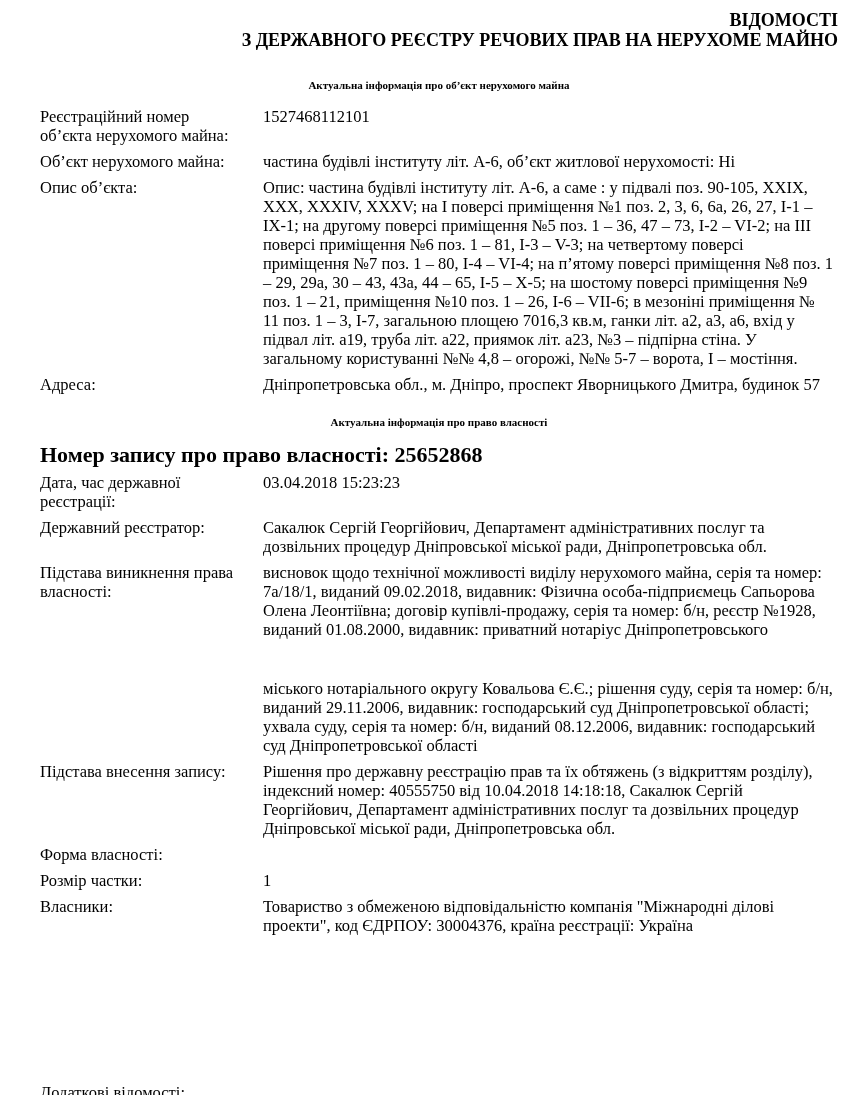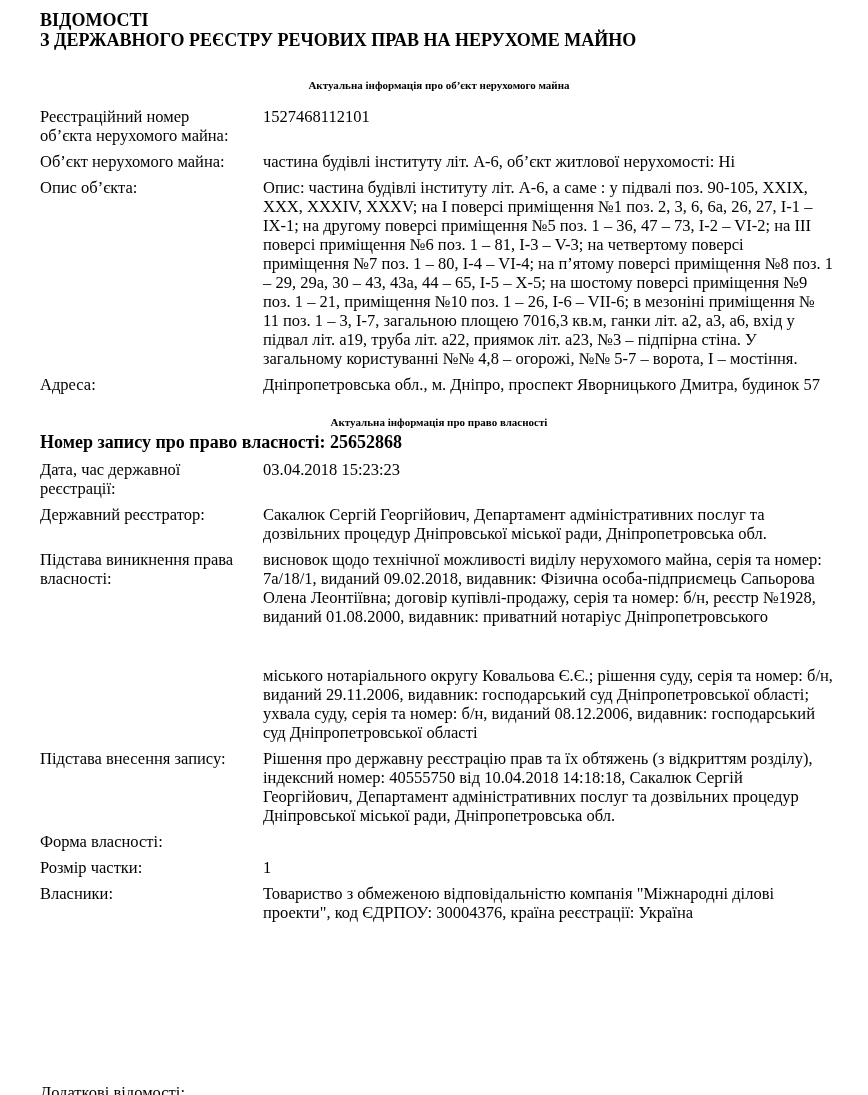--- a/index.html
+++ b/index.html
@@ -14,42 +14,42 @@
     background: #ffffff;
     color: #000000;
     font-family: "Liberation Serif", "DejaVu Serif", serif;
     font-size: 16.5px;
     line-height: 19px;
   }
   .doc {
     padding: 10px 30px 0 40px;
   }
   .doc-title {
-    text-align: left;
+    text-align: right;
     font-weight: bold;
     font-size: 18px;
     line-height: 20px;
   }
   .section-header {
     text-align: center;
     font-weight: bold;
     font-size: 11px;
     line-height: 20px;
   }
   .section-header.first {
     margin-top: 25px;
     margin-bottom: 12px;
   }
   .section-header.second {
     margin-top: 18px;
-    margin-bottom: 0;
+    margin-bottom: 13px;
   }
   .record-line {
     font-weight: bold;
-    font-size: 18px;
+    font-size: 22px;
     line-height: 20px;
     margin-bottom: 8px;
   }
   .row {
     display: flex;
     margin-bottom: 7px;
   }
   .row .label {
     flex: 0 0 196px;
     margin-right: 27px;

